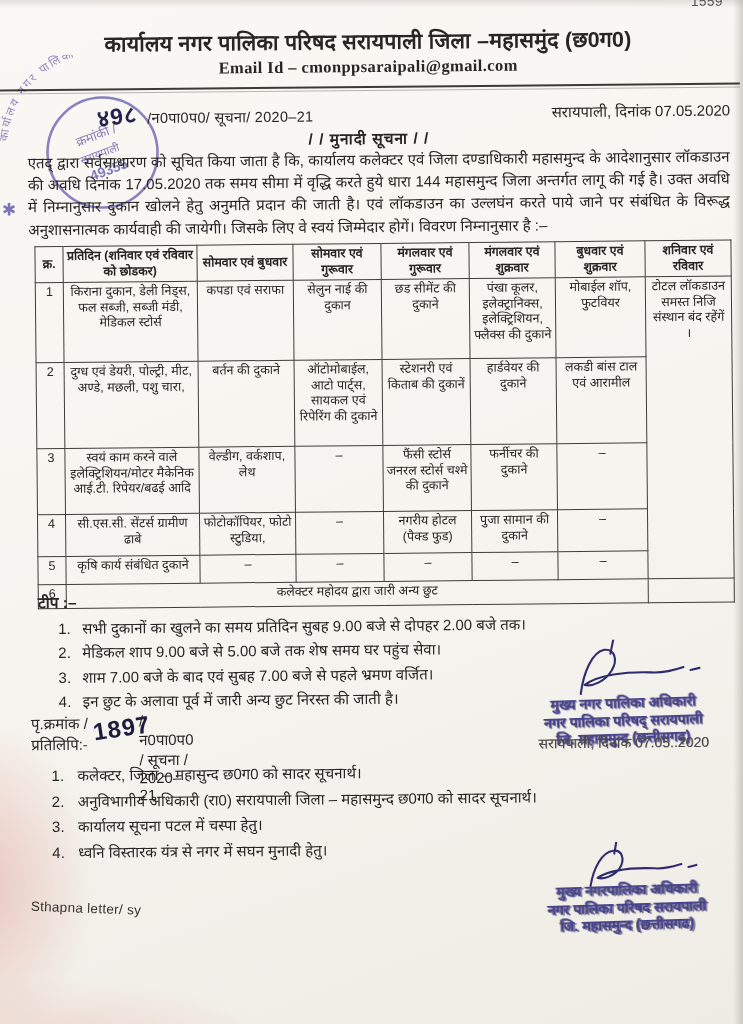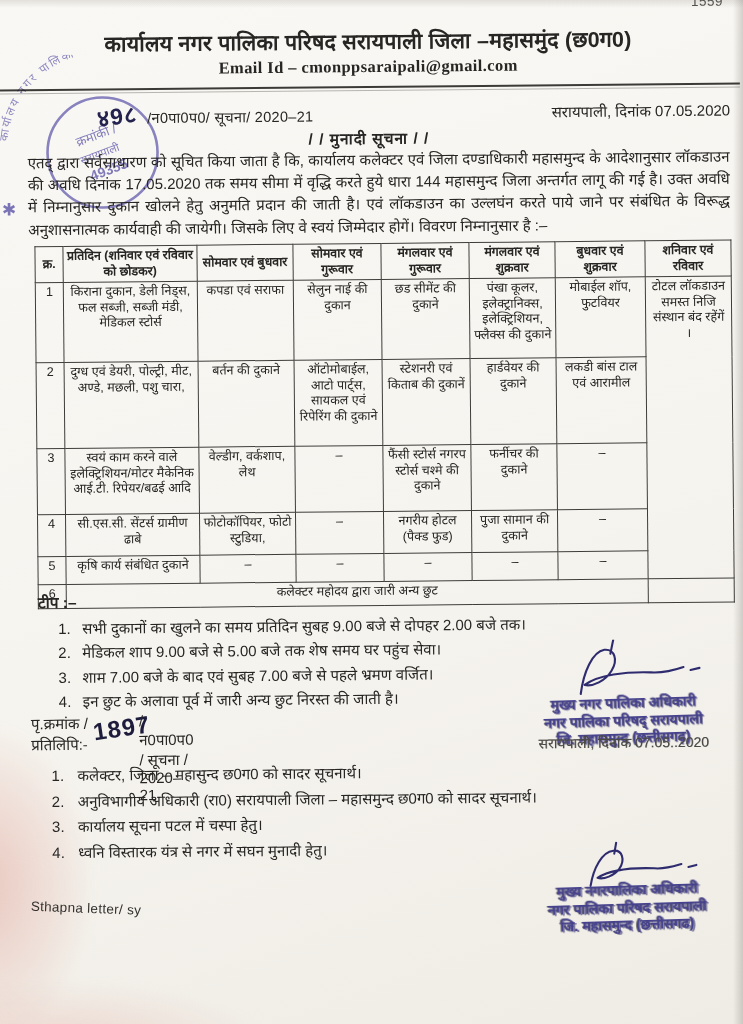--- a/index.html
+++ b/index.html
@@ -172,21 +172,21 @@
       <td>ऑटोमोबाईल, आटो पार्ट्स, सायकल एवं रिपेरिंग की दुकाने</td>
       <td>स्टेशनरी एवं किताब की दुकानें</td>
       <td>हार्डवेयर की दुकाने</td>
       <td>लकडी बांस टाल एवं आरामील</td>
     </tr>
     <tr style="height:66px">
       <td class="rowno">3</td>
       <td>स्वयं काम करने वाले इलेक्ट्रिशियन/मोटर मैकेनिक आई.टी. रिपेयर/बढई आदि</td>
       <td>वेल्डीग, वर्कशाप, लेथ</td>
       <td>–</td>
-      <td>फैंसी स्टोर्स नगरप स्टोर्स चश्मे की दुकाने</td>
+      <td>फैंसी स्टोर्स जनरल स्टोर्स चश्मे की दुकाने</td>
       <td>फर्नीचर की दुकाने</td>
       <td>–</td>
     </tr>
     <tr style="height:42px">
       <td class="rowno">4</td>
       <td>सी.एस.सी. सेंटर्स ग्रामीण ढाबे</td>
       <td>फोटोकॉपियर, फोटो स्टुडिया,</td>
       <td>–</td>
       <td>नगरीय होटल (पैक्ड फुड)</td>
       <td>पुजा सामान की दुकाने</td>

